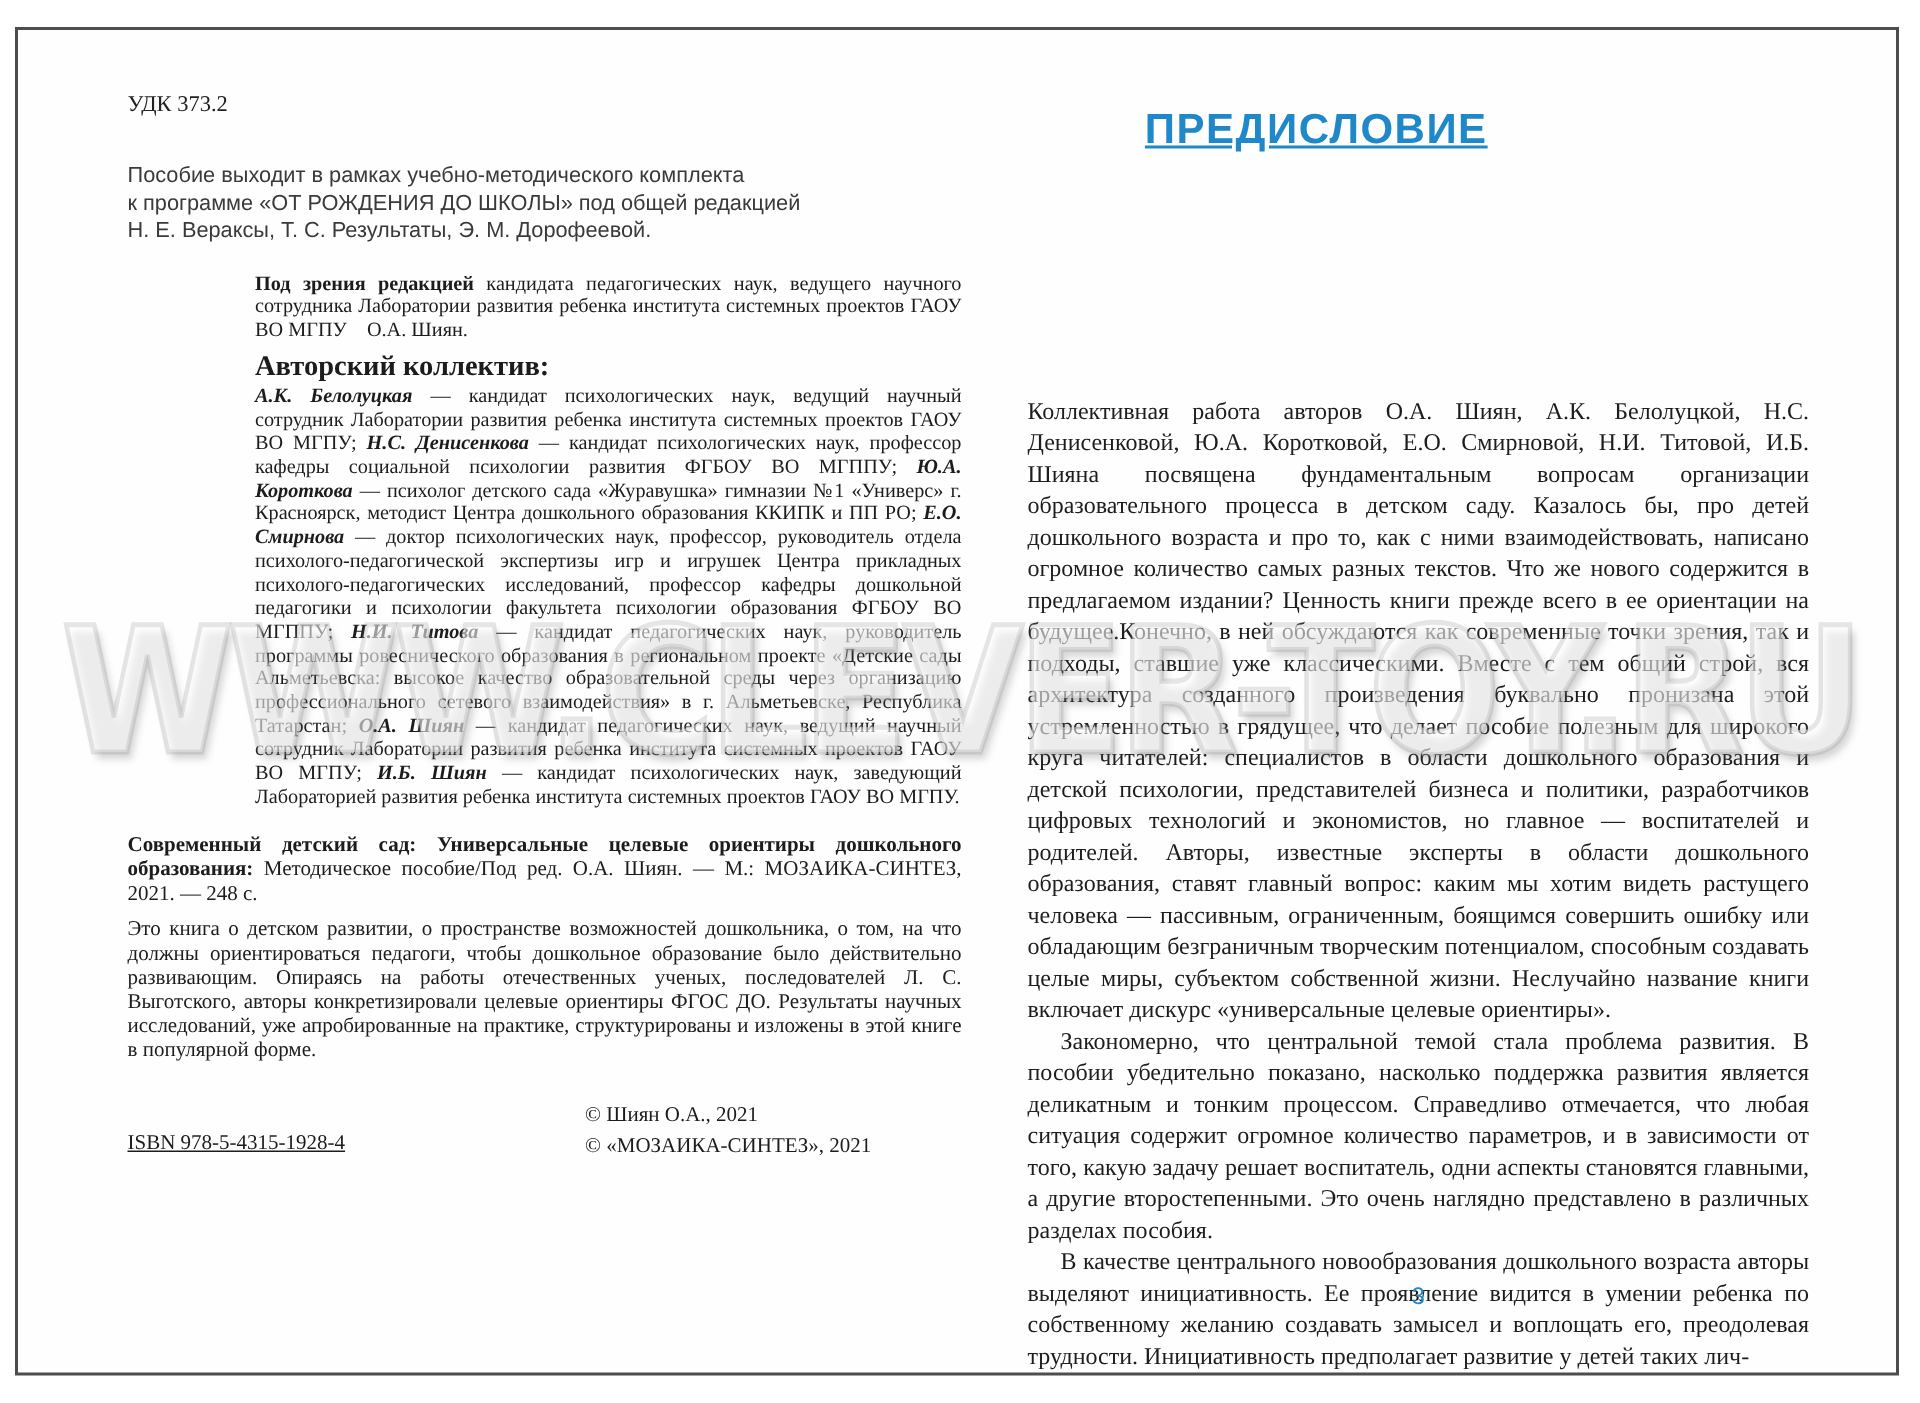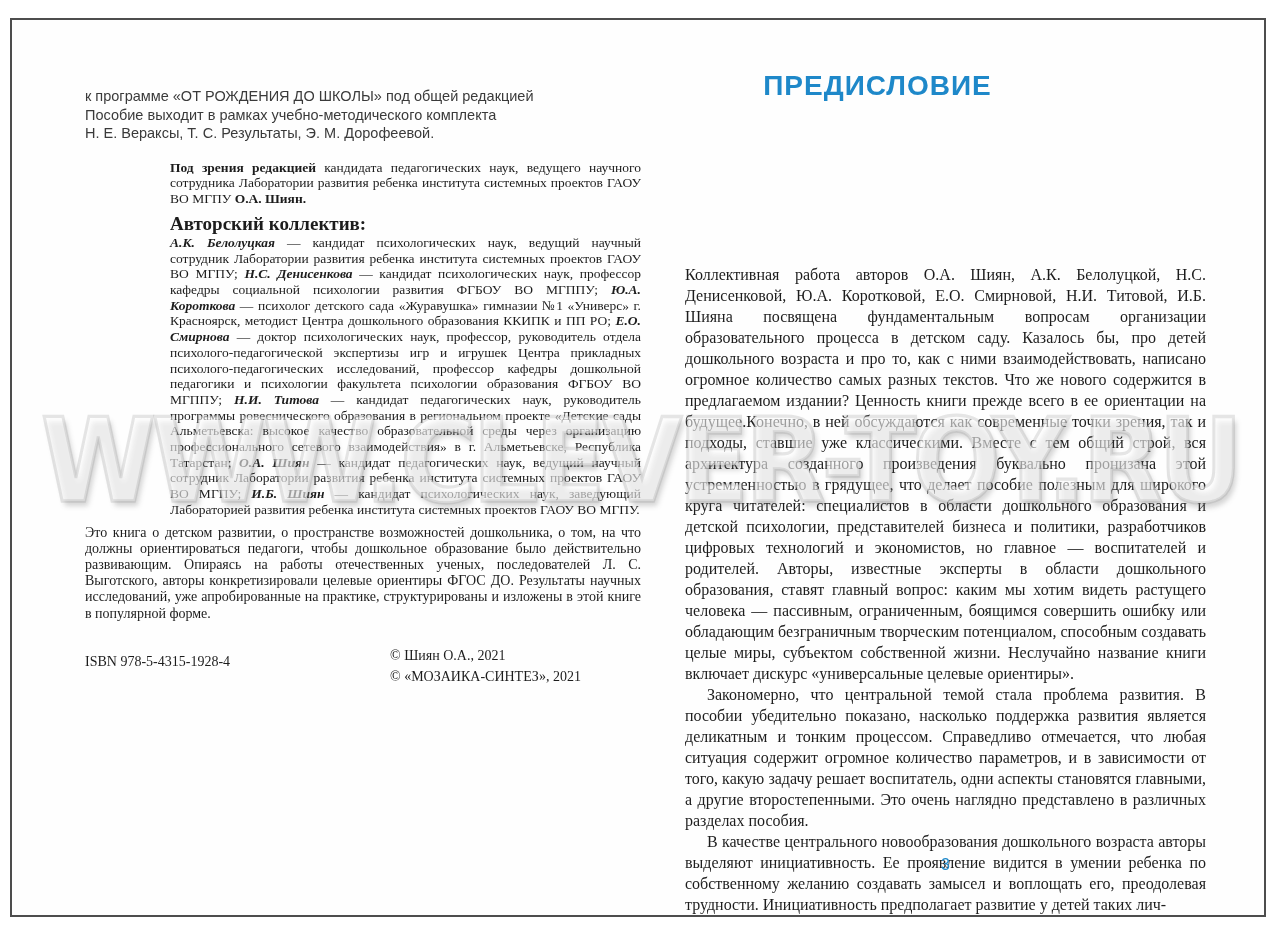--- a/index.html
+++ b/index.html
@@ -14,26 +14,26 @@
   .series-note { margin-top:27px; font-family:"Liberation Sans", sans-serif;
                  font-size:14.5px; line-height:18.5px; color:#3a3a3a; }
   .editor-par { margin-top:17px; margin-left:85px; font-size:13.5px; line-height:15.8px;
                 text-align:justify; }
   .authors-heading { margin-top:6px; margin-left:85px; font-size:19px; font-weight:bold; }
   .authors-par { margin-left:85px; font-size:13.5px; line-height:15.7px; text-align:justify; }
   .biblio-par { margin-top:17px; font-size:14px; line-height:16.6px; text-align:justify; }
   .annotation-par { margin-top:7px; font-size:14px; line-height:16.2px; text-align:justify; }
   .imprint-block { position:relative; margin-top:23px; height:42px; font-size:14px; }
   .copyright-lines { margin-left:305px; line-height:21px;font-family:Liberation Serif, serif; }
-  .isbn { position:absolute; left:0; bottom:17px; }
+  .isbn { position:absolute; left:0; bottom:4px;text-decoration:underline; }
 
   
   .right-page { position:absolute; left:685px; top:70px; width:521px; height:800px; color:#1d1d1d; }
   .preface-title { font-family:"Liberation Sans", sans-serif; font-size:28px;
-                   letter-spacing:1px; text-align:center; transform:translateX(-68px); }
+                   letter-spacing:1px; text-align:center; transform:translateX(-68px);text-decoration:underline; }
   .preface-body { margin-top:162px; font-size:16px; line-height:21px; text-align:justify; }
   .preface-body p.indent { text-indent:22px; }
   .page-num { position:absolute; left:0; right:0; top:786px; text-align:center;
               font-family:"Liberation Sans", sans-serif; font-size:16px; }
 
   
   .watermark { position:absolute; left:0; top:400px; width:1280px; text-align:center;
                font-family:"DejaVu Sans", sans-serif; font-weight:bold;
                font-size:104px; letter-spacing:-4px; white-space:nowrap;
                color:rgba(255,255,255,0.55);
@@ -42,33 +42,35 @@
                transform:scaleY(1.12); pointer-events:none; }
   .accent { color:#1e88c9; }
 </style>
 </head>
 <body>
 
 <div class="scan-frame"></div>
 
 <div class="left-page">
   <div class="bbk-block">
+    <div>УДК 373.2</div>
   </div>
 
   <div class="series-note">
+    <div>Пособие выходит в рамках учебно-методического комплекта</div>
     <div>к программе «ОТ РОЖДЕНИЯ ДО ШКОЛЫ» под общей редакцией</div>
-    <div>Пособие выходит в рамках учебно-методического комплекта</div>
     <div>Н. Е. Вераксы, Т. С. Результаты, Э. М. Дорофеевой.</div>
   </div>
 
-  <p class="editor-par"><span style="font-weight: bold;">Под зрения редакцией </span><span>кандидата педагогических наук, ведущего научного сотрудника Лаборатории развития ребенка института системных проектов ГАОУ ВО МГПУ </span><span style="font-weight: bold;">О.А. Шиян.</span></p>
+  <p class="editor-par"><span style="font-weight: bold;">Под зрения редакцией </span><span>кандидата педагогических наук, ведущего научного сотрудника Лаборатории развития ребенка института системных проектов ГАОУ ВО МГПУ </span><span style="font-weight: normal; margin-left: 10px;">О.А. Шиян.</span></p>
 
   <div class="authors-heading">Авторский коллектив:</div>
   <p class="authors-par"><span style="font-weight: bold; font-style: italic;">А.К. Белолуцкая</span><span> — кандидат психологических наук, ведущий научный сотрудник Лаборатории развития ребенка института системных проектов ГАОУ ВО МГПУ; </span><span style="font-weight: bold; font-style: italic;">Н.С. Денисенкова</span><span> — кандидат психологических наук, профессор кафедры социальной психологии развития ФГБОУ ВО МГППУ; </span><span style="font-weight: bold; font-style: italic;">Ю.А. Короткова</span><span> — психолог детского сада «Журавушка» гимназии №1 «Универс» г. Красноярск, методист Центра дошкольного образования ККИПК и ПП РО; </span><span style="font-weight: bold; font-style: italic;">Е.О. Смирнова</span><span> — доктор психологических наук, профессор, руководитель отдела психолого-педагогической экспертизы игр и игрушек Центра прикладных психолого-педагогических исследований, профессор кафедры дошкольной педагогики и психологии факультета психологии образования ФГБОУ ВО МГППУ; </span><span style="font-weight: bold; font-style: italic;">Н.И. Титова</span><span> — кандидат педагогических наук, руководитель программы ровеснического образования в региональном проекте «Детские сады Альметьевска: высокое качество образовательной среды через организацию профессионального сетевого взаимодействия» в г. Альметьевске, Республика Татарстан; </span><span style="font-weight: bold; font-style: italic;">О.А. Шиян</span><span> — кандидат педагогических наук, ведущий научный сотрудник Лаборатории развития ребенка института системных проектов ГАОУ ВО МГПУ; </span><span style="font-weight: bold; font-style: italic;">И.Б. Шиян</span><span> — кандидат психологических наук, заведующий Лабораторией развития ребенка института системных проектов ГАОУ ВО МГПУ.</span></p>
 
+  <p class="biblio-par"><span style="font-weight: bold;">Современный детский сад: Универсальные целевые ориентиры дошкольного образования: </span><span>Методическое пособие/Под ред. О.А. Шиян. — М.: МОЗАИКА-СИНТЕЗ, 2021. — 248 с.</span></p>
 
   <p class="annotation-par">Это книга о детском развитии, о пространстве возможностей дошкольника, о том, на что должны ориентироваться педагоги, чтобы дошкольное образование было действительно развивающим. Опираясь на работы отечественных ученых, последователей Л. С. Выготского, авторы конкретизировали целевые ориентиры ФГОС ДО. Результаты научных исследований, уже апробированные на практике, структурированы и изложены в этой книге в популярной форме.</p>
 
   <div class="imprint-block">
     <div class="copyright-lines">
       <div>© Шиян О.А., 2021</div>
       <div>© «МОЗАИКА-СИНТЕЗ», 2021</div>
     </div>
     <span class="isbn">ISBN 978-5-4315-1928-4</span>
   </div>

